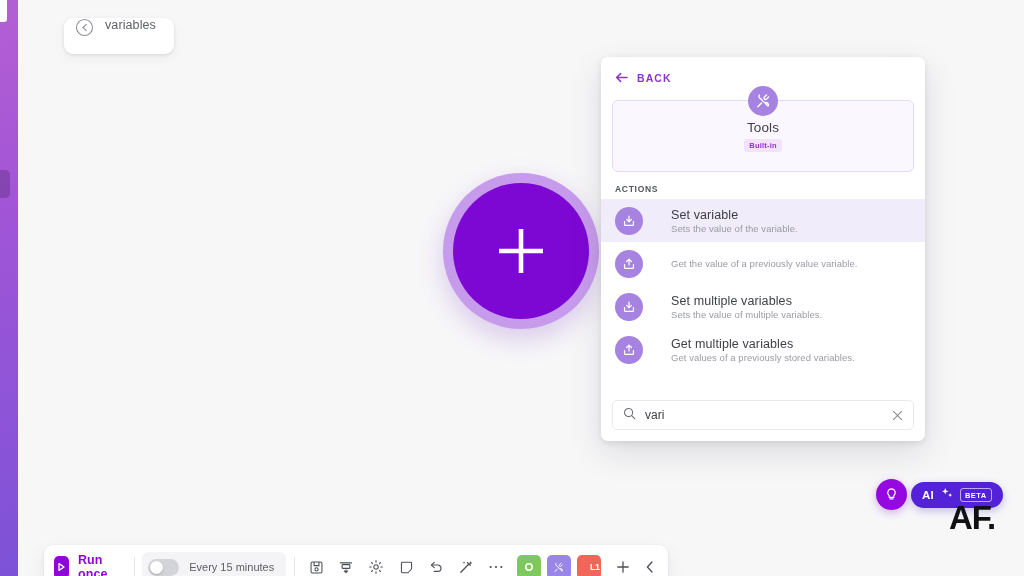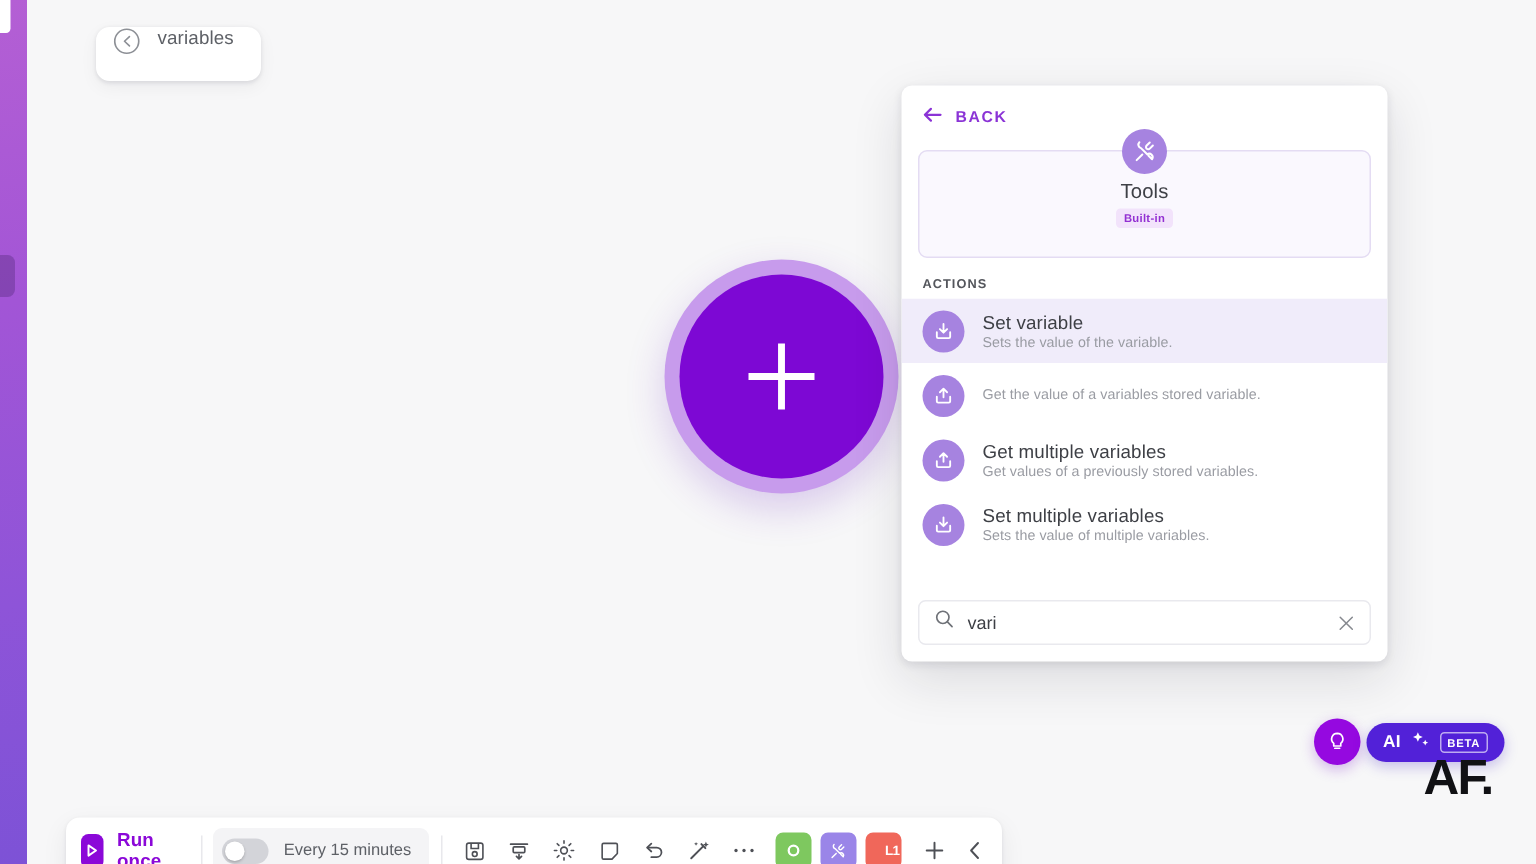--- a/index.html
+++ b/index.html
@@ -87,21 +87,21 @@
   .actions { flex: 1 1 auto; overflow: hidden; }
   .action {
     display: flex; align-items: center; gap: 12px;
     padding: 7px 14px 7px 14px; height: 43px; cursor: pointer;
   }
   .action.sel { background: #f0ecfa; }
   .action-ico {
     flex: 0 0 auto; width: 28px; height: 28px; border-radius: 50%;
     background: #a683e0; display: flex; align-items: center; justify-content: center;
   }
-  .action-txt { display: flex; flex-direction: column; gap: 1px; min-width: 0; }
+  .action-txt { display: flex; flex-direction: column; gap: 1px; min-width: 0; margin-left: 16px; }
   .action-name { font-size: 12.5px; color: #3d3f45; letter-spacing: .1px; }
   .action-desc { font-size: 9.5px; color: #9a9ca3; letter-spacing: .05px; }
   .panel-search-wrap { padding: 0 11px 11px 11px; }
   .panel-search {
     display: flex; align-items: center; gap: 9px;
     height: 30px; padding: 0 10px;
     border: 1px solid #e9e9ee; border-radius: 5px; background: #ffffff;
   }
   .panel-search input {
     flex: 1 1 auto; border: none; outline: none; background: transparent;
@@ -254,47 +254,47 @@
       </div>
 
       <div class="action">
         <div class="action-ico">
           <svg width="16" height="16" viewBox="0 0 18 18">
             <path d="M9 10 V3.8 M6.3 6.2 L9 3.5 L11.7 6.2" fill="none" stroke="#ffffff" stroke-width="1.4" stroke-linecap="round" stroke-linejoin="round"></path>
             <path d="M4 9.6 V13 a1 1 0 0 0 1 1 h8 a1 1 0 0 0 1 -1 V9.6" fill="none" stroke="#ffffff" stroke-width="1.4" stroke-linecap="round" stroke-linejoin="round"></path>
           </svg>
         </div>
         <div class="action-txt">
-          <span class="action-desc">Get the value of a variables stored variable.</span>
+          <span class="action-desc">Get the value of a previously value variable.</span>
+        </div>
+      </div>
+
+      <div class="action">
+        <div class="action-ico">
+          <svg width="16" height="16" viewBox="0 0 18 18">
+            <path d="M9 3.4 V9.6 M6.3 7.2 L9 9.9 L11.7 7.2" fill="none" stroke="#ffffff" stroke-width="1.4" stroke-linecap="round" stroke-linejoin="round"></path>
+            <path d="M4 9.6 V13 a1 1 0 0 0 1 1 h8 a1 1 0 0 0 1 -1 V9.6" fill="none" stroke="#ffffff" stroke-width="1.4" stroke-linecap="round" stroke-linejoin="round"></path>
+          </svg>
+        </div>
+        <div class="action-txt">
+          <span class="action-name">Set multiple variables</span>
+          <span class="action-desc">Sets the value of multiple variables.</span>
         </div>
       </div>
 
       <div class="action">
         <div class="action-ico">
           <svg width="16" height="16" viewBox="0 0 18 18">
             <path d="M9 10 V3.8 M6.3 6.2 L9 3.5 L11.7 6.2" fill="none" stroke="#ffffff" stroke-width="1.4" stroke-linecap="round" stroke-linejoin="round"></path>
             <path d="M4 9.6 V13 a1 1 0 0 0 1 1 h8 a1 1 0 0 0 1 -1 V9.6" fill="none" stroke="#ffffff" stroke-width="1.4" stroke-linecap="round" stroke-linejoin="round"></path>
           </svg>
         </div>
         <div class="action-txt">
           <span class="action-name">Get multiple variables</span>
           <span class="action-desc">Get values of a previously stored variables.</span>
-        </div>
-      </div>
-
-      <div class="action">
-        <div class="action-ico">
-          <svg width="16" height="16" viewBox="0 0 18 18">
-            <path d="M9 3.4 V9.6 M6.3 7.2 L9 9.9 L11.7 7.2" fill="none" stroke="#ffffff" stroke-width="1.4" stroke-linecap="round" stroke-linejoin="round"></path>
-            <path d="M4 9.6 V13 a1 1 0 0 0 1 1 h8 a1 1 0 0 0 1 -1 V9.6" fill="none" stroke="#ffffff" stroke-width="1.4" stroke-linecap="round" stroke-linejoin="round"></path>
-          </svg>
-        </div>
-        <div class="action-txt">
-          <span class="action-name">Set multiple variables</span>
-          <span class="action-desc">Sets the value of multiple variables.</span>
         </div>
       </div>
 
     </div>
 
     <div class="panel-search-wrap">
       <div class="panel-search">
         <span>
           <svg width="13" height="13" viewBox="0 0 14 14">
             <circle cx="6" cy="6" r="4.4" fill="none" stroke="#6f7278" stroke-width="1.2"></circle>

